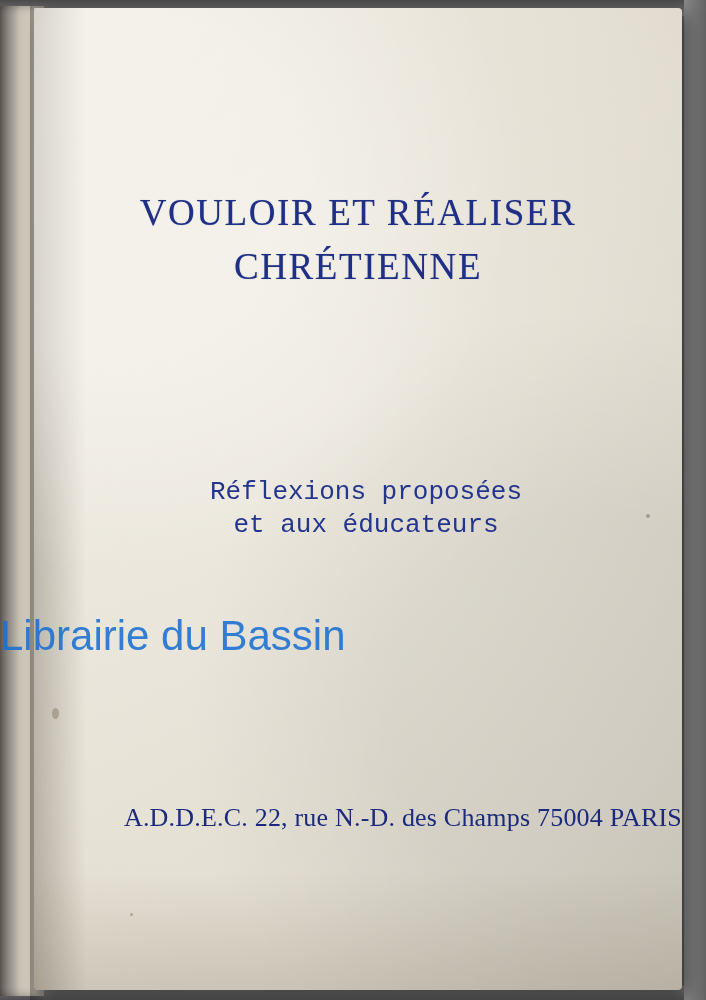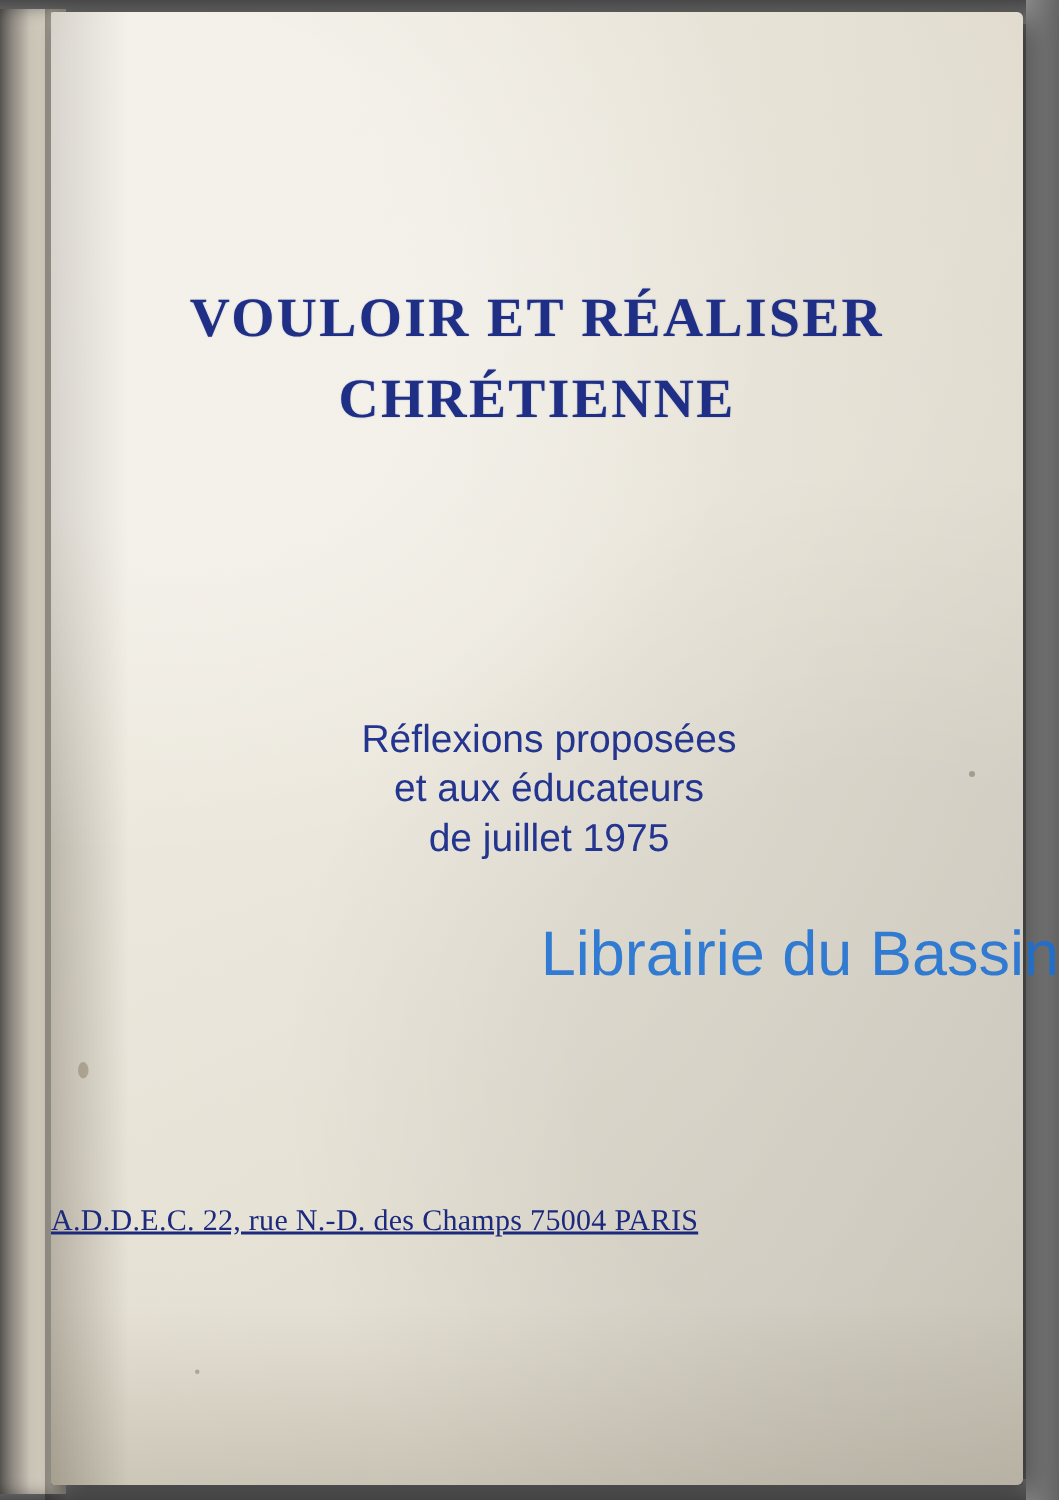--- a/index.html
+++ b/index.html
@@ -115,65 +115,64 @@
   .title-block {
     position: absolute;
     left: 0;
     top: 178px;
     width: 100%;
     text-align: center;
     color: #1f2f86;
   }
   .title-line {
     font-family: "Liberation Serif", serif;
-    font-weight: bold;
+    font-weight: normal;
     font-size: 37px;
     letter-spacing: 1.6px;
     line-height: 54px;
     white-space: nowrap;
     text-shadow: 0 0 1px rgba(31,47,134,0.35);
   }
 
   .subtitle-block {
     position: absolute;
     left: 0;
     top: 468px;
     width: 100%;
     text-align: center;
     color: #23358e;
   }
   .subtitle-line {
-    font-family: Liberation Sans, sans-serif;
+    font-family: Liberation Mono, monospace;
     font-size: 26px;
     line-height: 33px;
     white-space: nowrap;
     margin-left: 16px;
   }
 
   .imprint {
     position: absolute;
     left: 0;
     top: 795px;
     width: 100%;
-    text-align: left;
+    text-align: right;
     color: #1c2a7d;
     font-family: "Liberation Serif", serif;
-    font-size: 20px;
+    font-size: 26px;
     letter-spacing: 0.2px;
     white-space: nowrap;
-    text-decoration: underline;
   }
 
   
   .watermark {
     position: absolute;
     left: 0;
     top: 612px;
     width: 100%;
-    text-align: right;
+    text-align: left;
     z-index: 6;
     font-family: "Liberation Sans", sans-serif;
     font-size: 42px;
     color: #1a6fd4;
     opacity: 0.88;
     white-space: nowrap;
     pointer-events: none;
   }
 </style>
 </head>
@@ -200,21 +199,20 @@
     <div class="content">
 
       <div class="title-block">
         <div class="title-line">VOULOIR ET RÉALISER</div>
         <div class="title-line">CHRÉTIENNE</div>
       </div>
 
       <div class="subtitle-block">
         <div class="subtitle-line">Réflexions proposées</div>
         <div class="subtitle-line">et aux éducateurs</div>
-        <div class="subtitle-line">de juillet 1975</div>
       </div>
 
       <div class="imprint">A.D.D.E.C. 22, rue N.-D. des Champs 75004 PARIS</div>
 
     </div>
   </div>
 
   <div class="watermark">Librairie du Bassin</div>
 
 </div>

